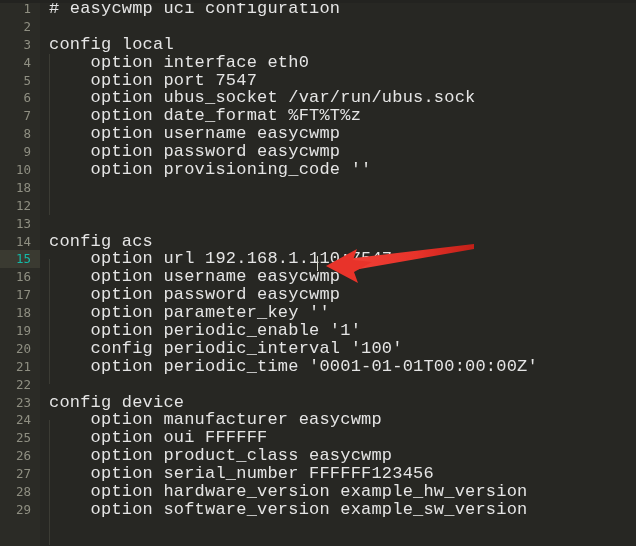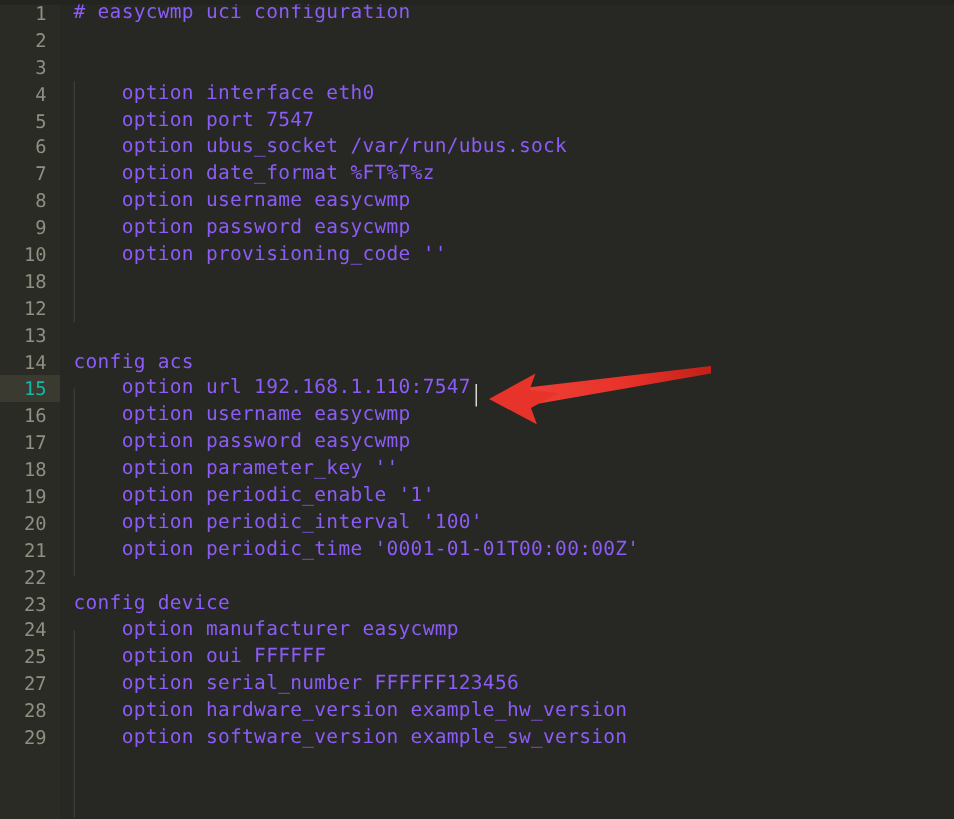--- a/index.html
+++ b/index.html
@@ -94,24 +94,25 @@
   }
 
   .row.active .ln {
     color: #14b8a6;
   }
 
   .txt {
     position: absolute;
     top: 0;
     left: 49px;
-    color: #8b5cf6;
-    font-size: 13px;
+    color: #e5e5e5;
+    font-size: 17px;
     letter-spacing: 0.2px;
     z-index: 2;
+    font-family: Liberation Mono, monospace;
   }
 
   
   #caret {
     position: absolute;
     width: 1px;
     height: 15px;
     background: #d8d8cc;
     z-index: 5;
   }
@@ -133,43 +134,44 @@
   <div id="gutter"></div>
   <div id="code-surface"></div>
 
   <div class="indent-guide" style="top:54px;height:161px;"></div>
   <div class="indent-guide" style="top:259px;height:125px;"></div>
   <div class="indent-guide" style="top:420px;height:125px;"></div>
 
   <div id="lines">
       <div class="row"><span class="ln">1</span><span class="txt"># easycwmp uci configuration</span></div>
       <div class="row"><span class="ln">2</span><span class="txt"></span></div>
-      <div class="row"><span class="ln">3</span></div>
+      <div class="row"><span class="ln">3</span><span class="txt">config local</span></div>
       <div class="row"><span class="ln">4</span><span class="txt">    option interface eth0</span></div>
       <div class="row"><span class="ln">5</span><span class="txt">    option port 7547</span></div>
       <div class="row"><span class="ln">6</span><span class="txt">    option ubus_socket /var/run/ubus.sock</span></div>
       <div class="row"><span class="ln">7</span><span class="txt">    option date_format %FT%T%z</span></div>
       <div class="row"><span class="ln">8</span><span class="txt">    option username easycwmp</span></div>
       <div class="row"><span class="ln">9</span><span class="txt">    option password easycwmp</span></div>
       <div class="row"><span class="ln">10</span><span class="txt">    option provisioning_code ''</span></div>
       <div class="row"><span class="ln">18</span></div>
       <div class="row"><span class="ln">12</span></div>
       <div class="row"><span class="ln">13</span><span class="txt"></span></div>
       <div class="row"><span class="ln">14</span><span class="txt">config acs</span></div>
       <div class="row active"><div class="ln-bg"></div><span class="ln">15</span><span class="txt">    option url 192.168.1.110:7547</span></div>
       <div class="row"><span class="ln">16</span><span class="txt">    option username easycwmp</span></div>
       <div class="row"><span class="ln">17</span><span class="txt">    option password easycwmp</span></div>
       <div class="row"><span class="ln">18</span><span class="txt">    option parameter_key ''</span></div>
       <div class="row"><span class="ln">19</span><span class="txt">    option periodic_enable '1'</span></div>
-      <div class="row"><span class="ln">20</span><span class="txt">    option periodic_interval '100'</span></div>
+      <div class="row"><span class="ln">20</span><span class="txt">    config periodic_interval '100'</span></div>
       <div class="row"><span class="ln">21</span><span class="txt">    option periodic_time '0001-01-01T00:00:00Z'</span></div>
       <div class="row"><span class="ln">22</span><span class="txt"></span></div>
       <div class="row"><span class="ln">23</span><span class="txt">config device</span></div>
       <div class="row"><span class="ln">24</span><span class="txt">    option manufacturer easycwmp</span></div>
       <div class="row"><span class="ln">25</span><span class="txt">    option oui FFFFFF</span></div>
+      <div class="row"><span class="ln">26</span><span class="txt">    option product_class easycwmp</span></div>
       <div class="row"><span class="ln">27</span><span class="txt">    option serial_number FFFFFF123456</span></div>
       <div class="row"><span class="ln">28</span><span class="txt">    option hardware_version example_hw_version</span></div>
       <div class="row"><span class="ln">29</span><span class="txt">    option software_version example_sw_version</span></div>
     </div>
 
   <div id="caret" style="left: 317px; top: 256px;"></div>
 
   <svg id="annotation-arrow" viewBox="0 0 636 546" xmlns="http://www.w3.org/2000/svg">
     <defs>
       <linearGradient id="arrGrad" x1="0" y1="0" x2="1" y2="0">

